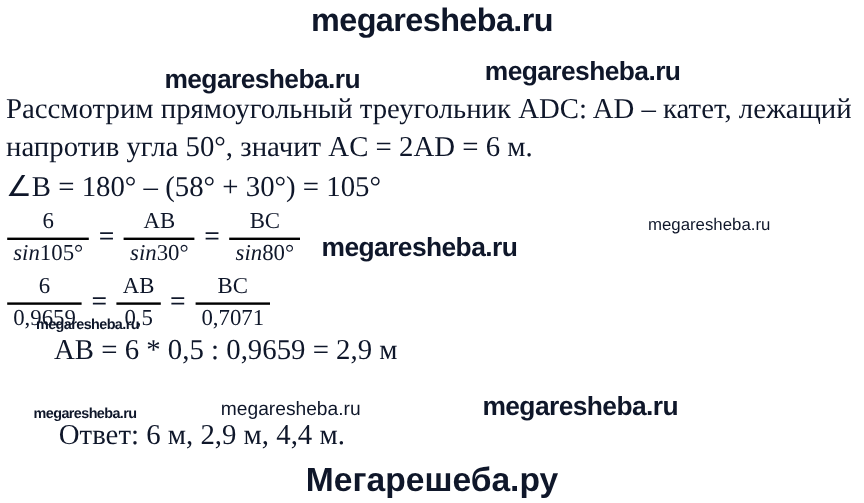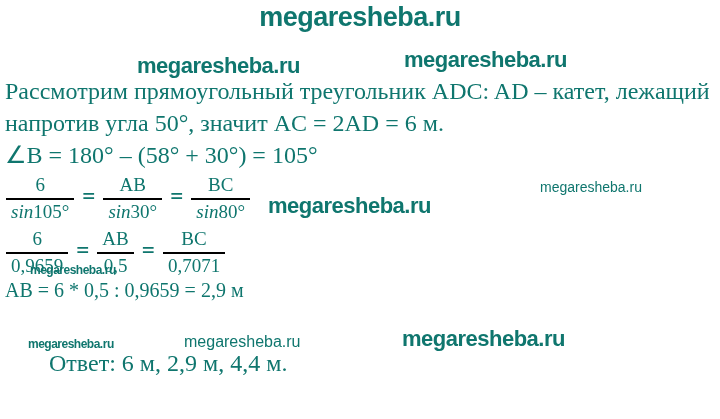--- a/index.html
+++ b/index.html
@@ -1,21 +1,21 @@
 <!DOCTYPE html>
 <html><head>
 <meta charset="utf-8">
 <style>
   html, body { margin: 0; padding: 0; background: #fff; }
   .page {
     position: relative;
     width: 720px;
     height: 419px;
     background: #ffffff;
-    color: #0f766e;
+    color: #0f172a;
     font-family: "Liberation Serif", serif;
     overflow: hidden;
   }
   .wm {
     position: absolute;
     font-family: "Liberation Sans", sans-serif;
     font-weight: bold;
     letter-spacing: -0.5px;
     white-space: nowrap;
   }
@@ -31,21 +31,21 @@
   .wm-footer { top: 384px; left: 0; width: 100%; text-align: center; font-size: 28px; letter-spacing: 0; }
 
   .problem-number {
     position: absolute; top: 39px; left: 8px;
     font-weight: bold; font-size: 25px;
   }
   .tl { position: absolute; left: 5px; font-size: 24px; white-space: nowrap; }
   .line1 { top: 78px; }
   .line2 { top: 110px; }
   .angle  { top: 141px; font-size: 24px; }
-  .ab-line { top: 279px; font-size: 20px; }
+  .ab-line { top: 279px; font-size: 24px; margin-left: 40px; }
   .bc-line { top: 311px; font-size: 24px; }
   .answer-line { top: 350px; font-size: 24px; margin-left: 44px; }
 
   .frac-row {
     position: absolute; left: 6px;
     display: flex; align-items: center;
     font-size: 19px;
     font-family: "Liberation Serif", serif;
   }
   .row1 { top: 175px; }
@@ -110,14 +110,15 @@
   <div class="wm wm-small1">megaresheba.ru</div>
 
   <div class="tl ab-line">AB = 6 * 0,5 : 0,9659 = 2,9 м</div>
 
   <div class="wm wm-small2">megaresheba.ru</div>
   <div class="wm wm-small3">megaresheba.ru</div>
   <div class="wm wm-bottom-right">megaresheba.ru</div>
 
   <div class="tl answer-line">Ответ: 6 м, 2,9 м, 4,4 м.</div>
 
+  <div class="wm wm-footer">Мегарешеба.ру</div>
 
 </div>
 
 </body></html>

